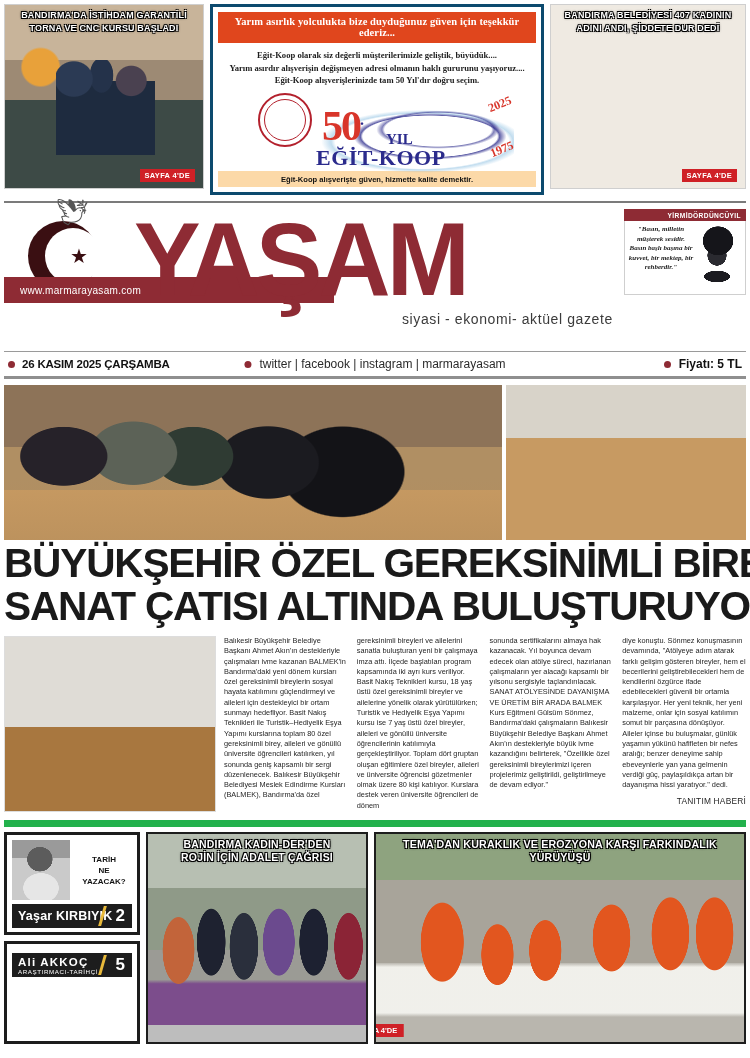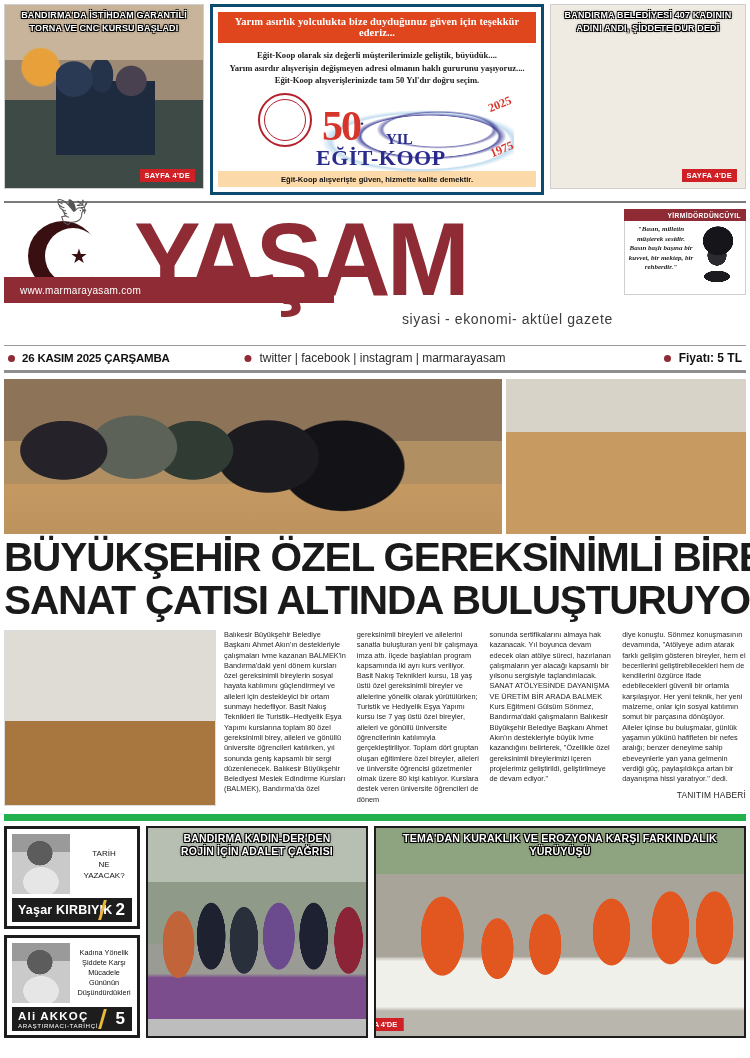--- a/index.html
+++ b/index.html
@@ -191,21 +191,21 @@
   .mh-ata {
     position:absolute; right:2px; top:4px; width:52px; height:66px;
     background:
       radial-gradient(ellipse 40% 30% at 52% 24%, #15151a 0 72%, rgba(0,0,0,0) 74%),
       radial-gradient(ellipse 26% 22% at 50% 46%, #2a2a30 0 70%, rgba(0,0,0,0) 72%),
       radial-gradient(ellipse 34% 12% at 50% 78%, #1b1b20 0 72%, rgba(0,0,0,0) 74%);
   }
 
   
   .date-bar {
-    margin: 4px 4px 0; border-top:1px solid #9a9a9a; border-bottom:3px solid #8f8f8f;
+    margin: 10px 4px 0; border-top:1px solid #9a9a9a; border-bottom:3px solid #8f8f8f;
     height: 28px; display:flex; align-items:center; position:relative;
   }
   .db-dot { width:7px; height:7px; border-radius:50%; background:#8e2b34; display:inline-block; }
   .db-left { display:flex; align-items:center; gap:7px; padding-left:4px; }
   .db-left .txt { font-size:11.5px; font-weight:900; color:#111; letter-spacing:-.2px; }
   .db-center { position:absolute; left:50%; transform:translateX(-50%); display:flex; align-items:center; gap:8px; }
   .db-center .txt { font-size:12px; color:#2b2b2b; }
   .db-right { position:absolute; right:4px; display:flex; align-items:center; gap:8px; }
   .db-right .txt { font-size:12px; font-weight:900; color:#111; }
 
@@ -276,21 +276,21 @@
   .wb-photo {
     width:58px; height:60px; flex:0 0 58px;
     background: linear-gradient(180deg,#9a9a94 0 30%, #cfcac0 30% 100%);
     position:relative; filter: grayscale(1);
   }
   .wb-photo::after{ content:""; position:absolute; inset:0; background:
       radial-gradient(ellipse 30% 28% at 48% 32%, #5c5c58 0 72%, rgba(0,0,0,0) 74%),
       radial-gradient(ellipse 42% 34% at 50% 80%, #e9e6e0 0 72%, rgba(0,0,0,0) 74%); }
   .wb-title {
     flex:1; text-align:center; display:flex; align-items:center; justify-content:center;
-    font-size:8px; font-weight:400; line-height:11px; color:#111; padding: 0 1px;
+    font-size:8px; font-weight:700; line-height:11px; color:#111; padding: 0 1px;
   }
   .writer-box.two .wb-title { font-size:7.3px; line-height:10px; }
   .wb-name {
     margin-top:4px; background:#1d1d1d; color:#fff; height:24px;
     display:flex; align-items:center; position:relative; padding-left:6px;
   }
   .wb-name .nm { font-size:12.5px; font-weight:700; letter-spacing:.2px; }
   .writer-box.two .wb-name { flex-direction:column; align-items:flex-start; justify-content:center; padding-left:6px; }
   .writer-box.two .wb-name .nm { font-size:11.5px; font-weight:800; letter-spacing:1.2px; line-height:12px; }
   .wb-name .role { font-size:6.2px; letter-spacing:.6px; line-height:7px; }
@@ -464,31 +464,20 @@
           </div>
         </div>
         <div class="wb-name">
           <span class="nm">Yaşar KIRBIYIK</span>
           <span class="wb-slash"></span>
           <span class="wb-num">2</span>
         </div>
       </div>
 
       <div class="writer-box two">
-        <div class="wb-top">
-          <div class="wb-photo"></div>
-          <div class="wb-title">
-            <div>
-              <div>Kadına Yönelik</div>
-              <div>Şiddete Karşı</div>
-              <div>Mücadele Gününün</div>
-              <div>Düşündürdükleri</div>
-            </div>
-          </div>
-        </div>
         <div class="wb-name">
           <span class="nm">Ali AKKOÇ</span>
           <span class="role">ARAŞTIRMACI-TARİHÇİ</span>
           <span class="wb-slash"></span>
           <span class="wb-num">5</span>
         </div>
       </div>
     </div>
 
     <div class="col-photo rojin">

